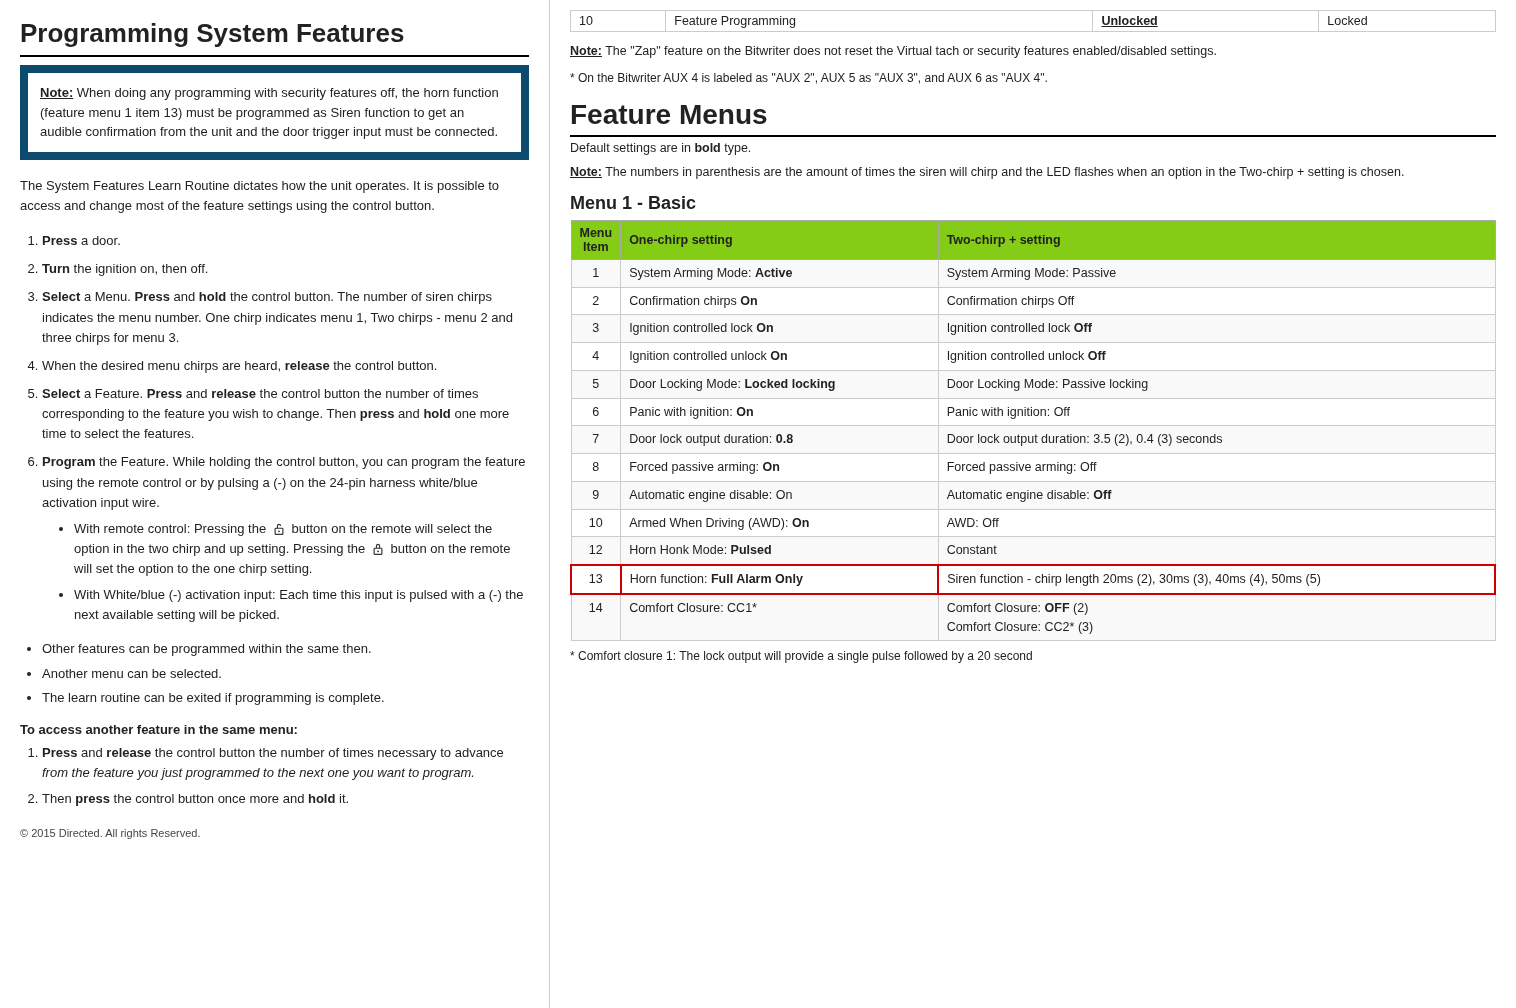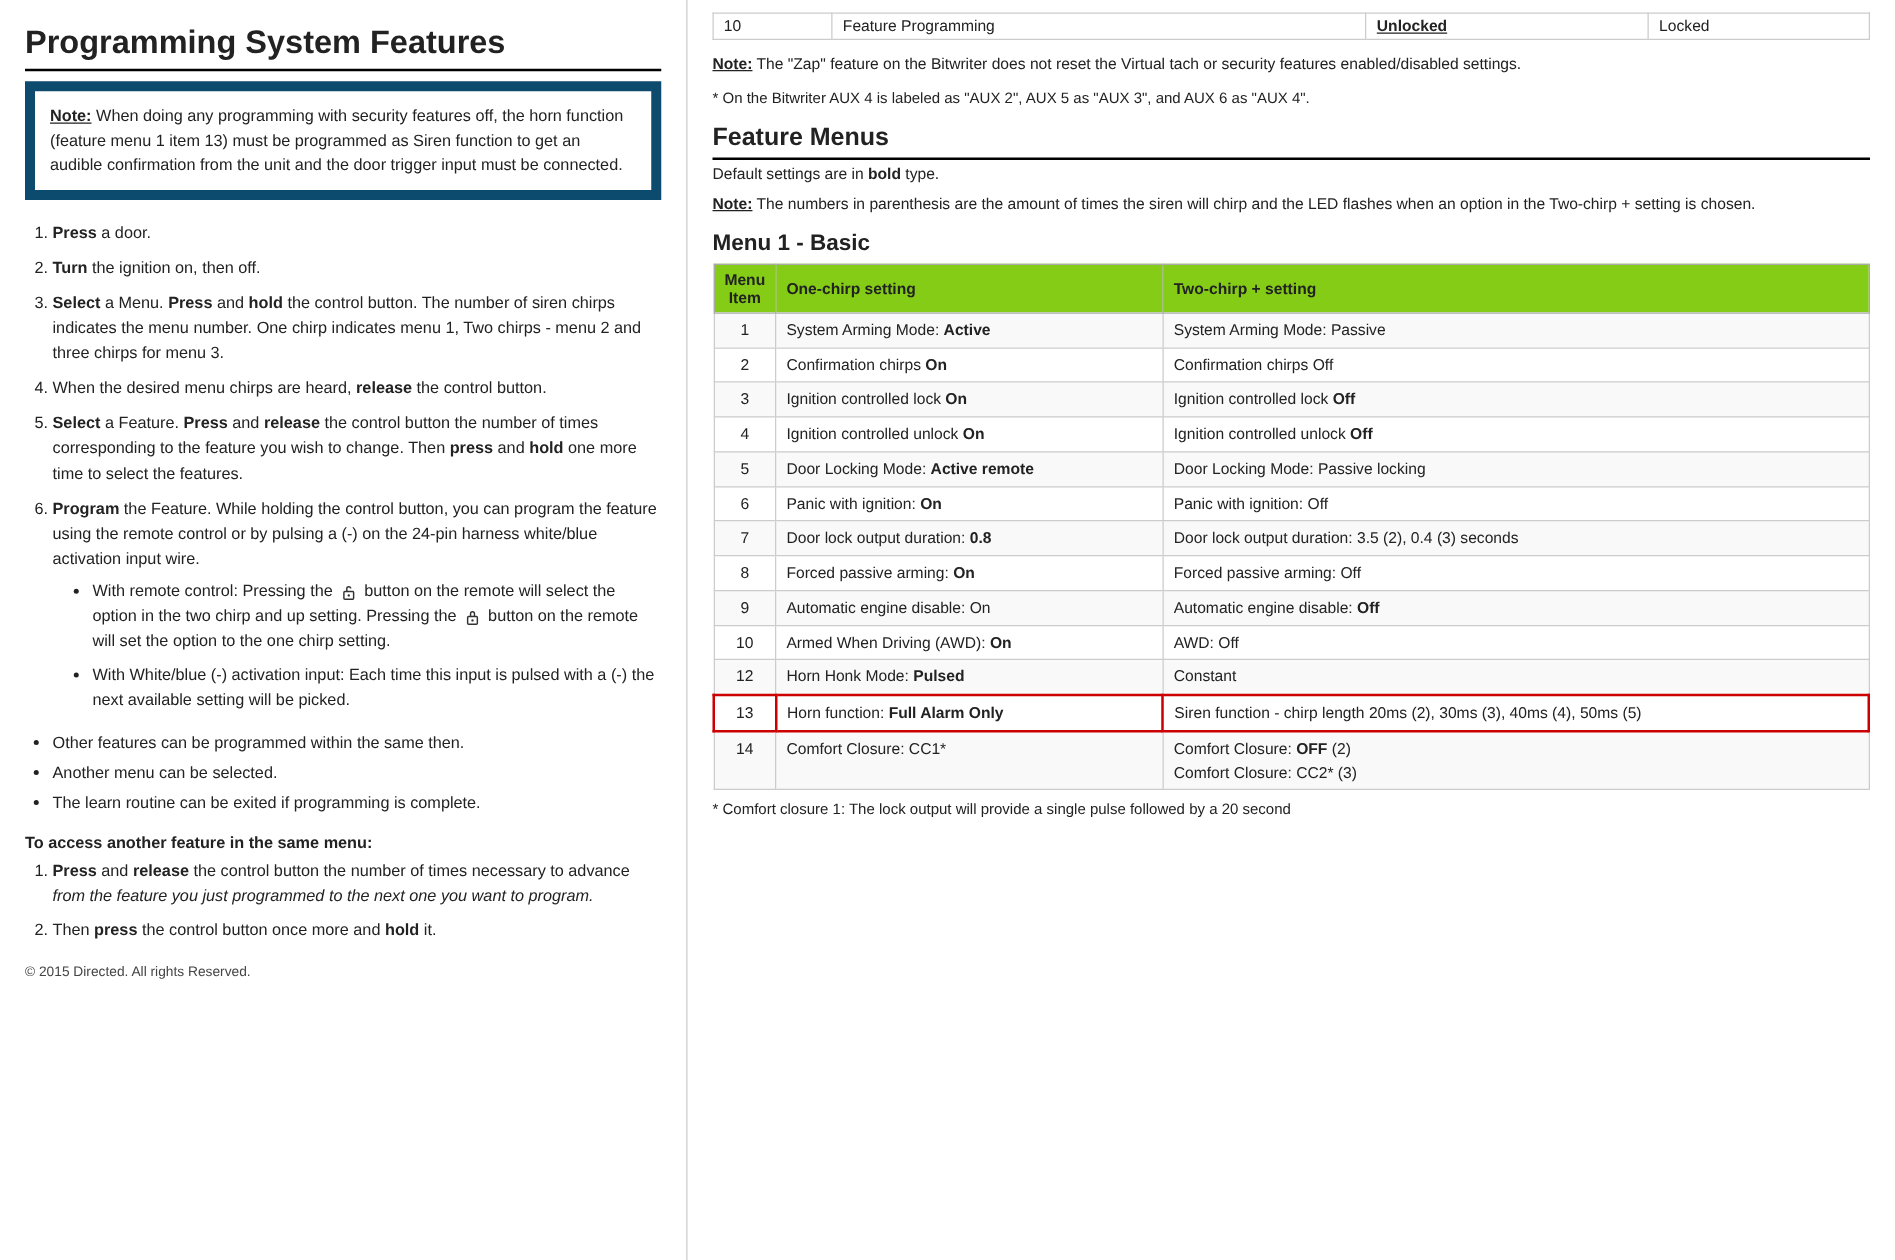--- a/index.html
+++ b/index.html
@@ -124,21 +124,21 @@
     .note-text .note-label {
       font-weight: bold;
       text-decoration: underline;
     }
     .asterisk-note {
       font-size: 12px;
       margin-bottom: 12px;
       line-height: 1.5;
     }
     h2.section-title {
-      font-size: 20px;
+      font-size: 28px;
       font-weight: 900;
       margin-top: 10px;
       margin-bottom: 4px;
       border-bottom: 2px solid #000;
       padding-bottom: 4px;
     }
     .default-note {
       font-size: 12.5px;
       margin-bottom: 8px;
     }
@@ -190,20 +190,21 @@
 
 <div class="left-column">
 
   <h1 class="page-title">Programming System Features</h1>
 
   <div class="note-box">
     <span class="note-label">Note:</span>
     <span> When doing any programming with security features off, the horn function (feature menu 1 item 13) must be programmed as Siren function to get an audible confirmation from the unit and the door trigger input must be connected.</span>
   </div>
 
+  <p class="intro-text">The System Features Learn Routine dictates how the unit operates. It is possible to access and change most of the feature settings using the control button.</p>
 
   <ol class="main-list">
     <li><span class="bold">Press</span> a door.</li>
     <li><span class="bold">Turn</span> the ignition on, then off.</li>
     <li><span class="bold">Select</span> a Menu. <span class="bold">Press</span> and <span class="bold">hold</span> the control button. The number of siren chirps indicates the menu number. One chirp indicates menu 1, Two chirps - menu 2 and three chirps for menu 3.</li>
     <li>When the desired menu chirps are heard, <span class="bold">release</span> the control button.</li>
     <li><span class="bold">Select</span> a Feature. <span class="bold">Press</span> and <span class="bold">release</span> the control button the number of times corresponding to the feature you wish to change. Then <span class="bold">press</span> and <span class="bold">hold</span> one more time to select the features.</li>
     <li>
       <span class="bold">Program</span> the Feature. While holding the control button, you can program the feature using the remote control or by pulsing a (-) on the 24-pin harness white/blue activation input wire.
       <ul class="bullet-list">
@@ -303,21 +304,21 @@
           <td>Ignition controlled lock <strong>On</strong></td>
           <td>Ignition controlled lock <strong>Off</strong></td>
         </tr>
         <tr>
           <td class="menu-num">4</td>
           <td>Ignition controlled unlock <strong>On</strong></td>
           <td>Ignition controlled unlock <strong>Off</strong></td>
         </tr>
         <tr>
           <td class="menu-num">5</td>
-          <td>Door Locking Mode: <strong>Active remote</strong></td>
+          <td>Door Locking Mode: <strong>Locked locking</strong></td>
           <td>Door Locking Mode: Passive locking</td>
         </tr>
         <tr>
           <td class="menu-num">6</td>
           <td>Panic with ignition: <strong>On</strong></td>
           <td>Panic with ignition: Off</td>
         </tr>
         <tr>
           <td class="menu-num">7</td>
           <td>Door lock output duration: <strong>0.8</strong></td>

